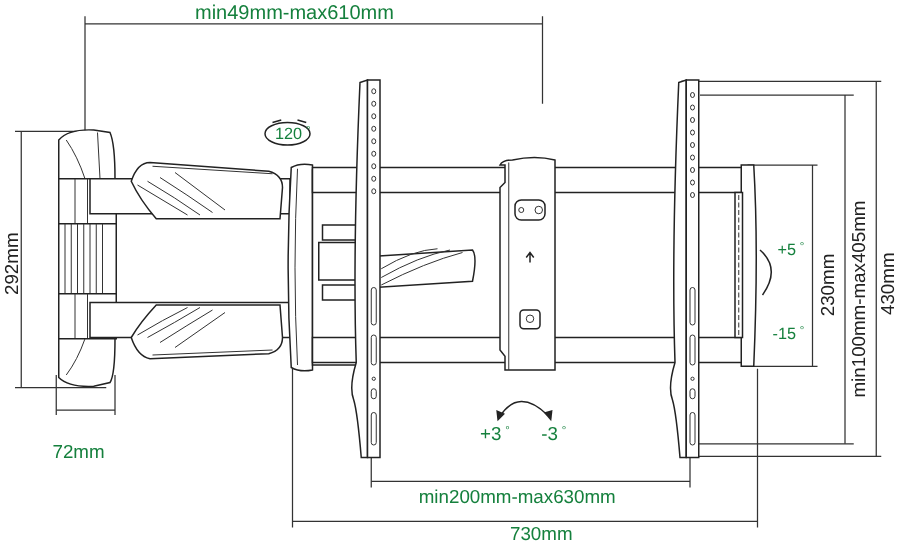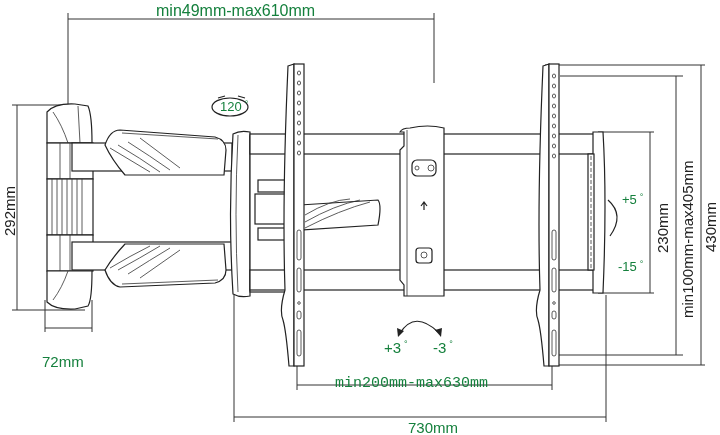--- a/index.html
+++ b/index.html
@@ -207,14 +207,14 @@
   <span>+5</span><span class="deg">°</span>
 </div>
 <div class="lbl" style="left:618px; top:225px; font-size:13px;margin-top:35px;">
   <span>-15</span><span class="deg">°</span>
 </div>
 
 <div class="vlbl" style="left:655px; top:253px;">230mm</div>
 <div class="vlbl" style="left:680px; top:318px;">min100mm-max405mm</div>
 <div class="vlbl" style="left:703px; top:252px;">430mm</div>
 
-<div class="lbl" style="left:335px; top:376px;font-family:Liberation Mono, monospace;">min200mm-max630mm</div>
+<div class="lbl" style="left:335px; top:390px;">min200mm-max630mm</div>
 <div class="lbl" style="left:408px; top:420px;">730mm</div>
 
 </body></html>

